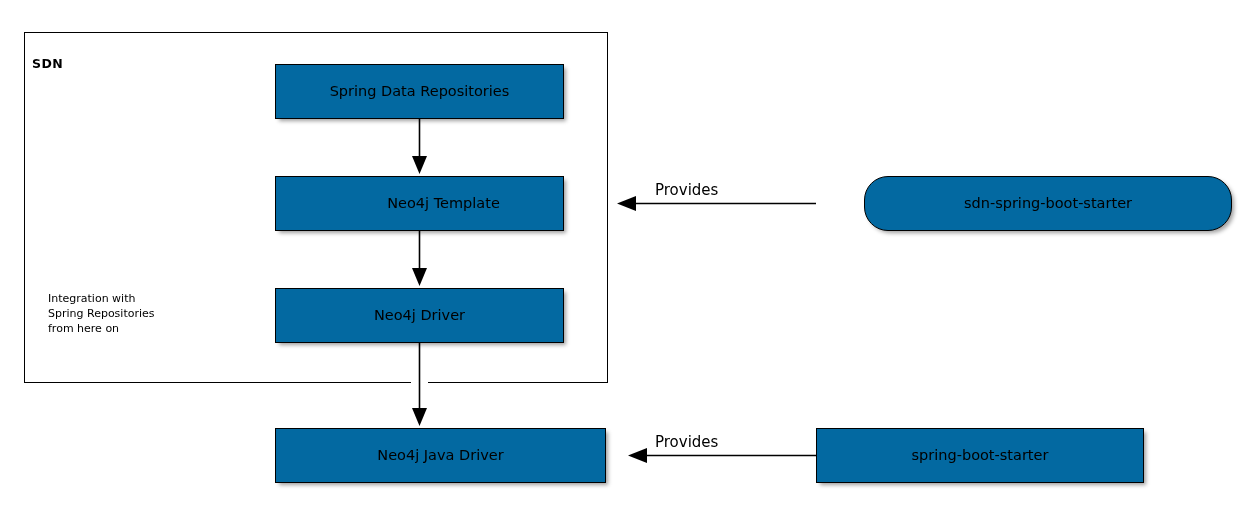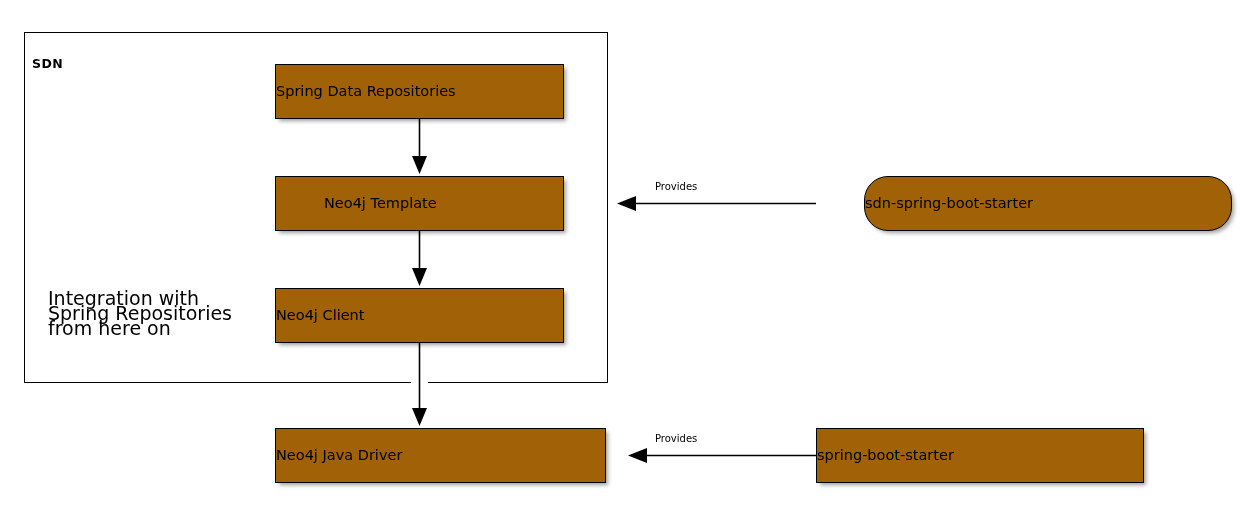--- a/index.html
+++ b/index.html
@@ -31,43 +31,44 @@
     font-weight: bold;
     color: #000000;
     letter-spacing: 0.4px;
     white-space: nowrap;
   }
   
   .node {
     position: absolute;
     box-sizing: border-box;
     border: 1.6px solid #000000;
-    background: #a16207;
+    background: #0369a1;
     display: flex;
     align-items: center;
+    justify-content: center;
     box-shadow: 3px 3px 4px -1px rgba(0,0,0,0.38);
   }
   .node-label {
     font-size: 14.5px;
     color: #000000;
     white-space: nowrap;
     line-height: 1;
   }
   
   .note-text {
     position: absolute;
-    font-size: 19px;
+    font-size: 11px;
     color: #000000;
     line-height: 15px;
     white-space: nowrap;
   }
   
   .edge-label {
     position: absolute;
-    font-size: 10px;
+    font-size: 15px;
     color: #000000;
     white-space: nowrap;
     background: #ffffff;
     padding: 0 2px;
     text-align: center;
   }
   
   #edges {
     position: absolute;
     left: 0;
@@ -100,21 +101,21 @@
     <div>from here on</div>
   </div>
 
   <div class="node" id="node-0" style="left: 275px; top: 64px; width: 289px; height: 55px;">
     <span class="node-label">Spring Data Repositories</span>
   </div>
   <div class="node" id="node-1" style="left: 275px; top: 176px; width: 289px; height: 55px; padding-left: 48px;">
     <span class="node-label">Neo4j Template</span>
   </div>
   <div class="node" id="node-2" style="left: 275px; top: 288px; width: 289px; height: 55px;">
-    <span class="node-label">Neo4j Client</span>
+    <span class="node-label">Neo4j Driver</span>
   </div>
   <div class="node" id="node-3" style="left: 275px; top: 428px; width: 331px; height: 55px;">
     <span class="node-label">Neo4j Java Driver</span>
   </div>
   <div class="node" id="node-4" style="left: 864px; top: 176px; width: 368px; height: 55px; border-radius: 24px;">
     <span class="node-label">sdn-spring-boot-starter</span>
   </div>
   <div class="node" id="node-5" style="left: 816px; top: 428px; width: 328px; height: 55px;">
     <span class="node-label">spring-boot-starter</span>
   </div>

